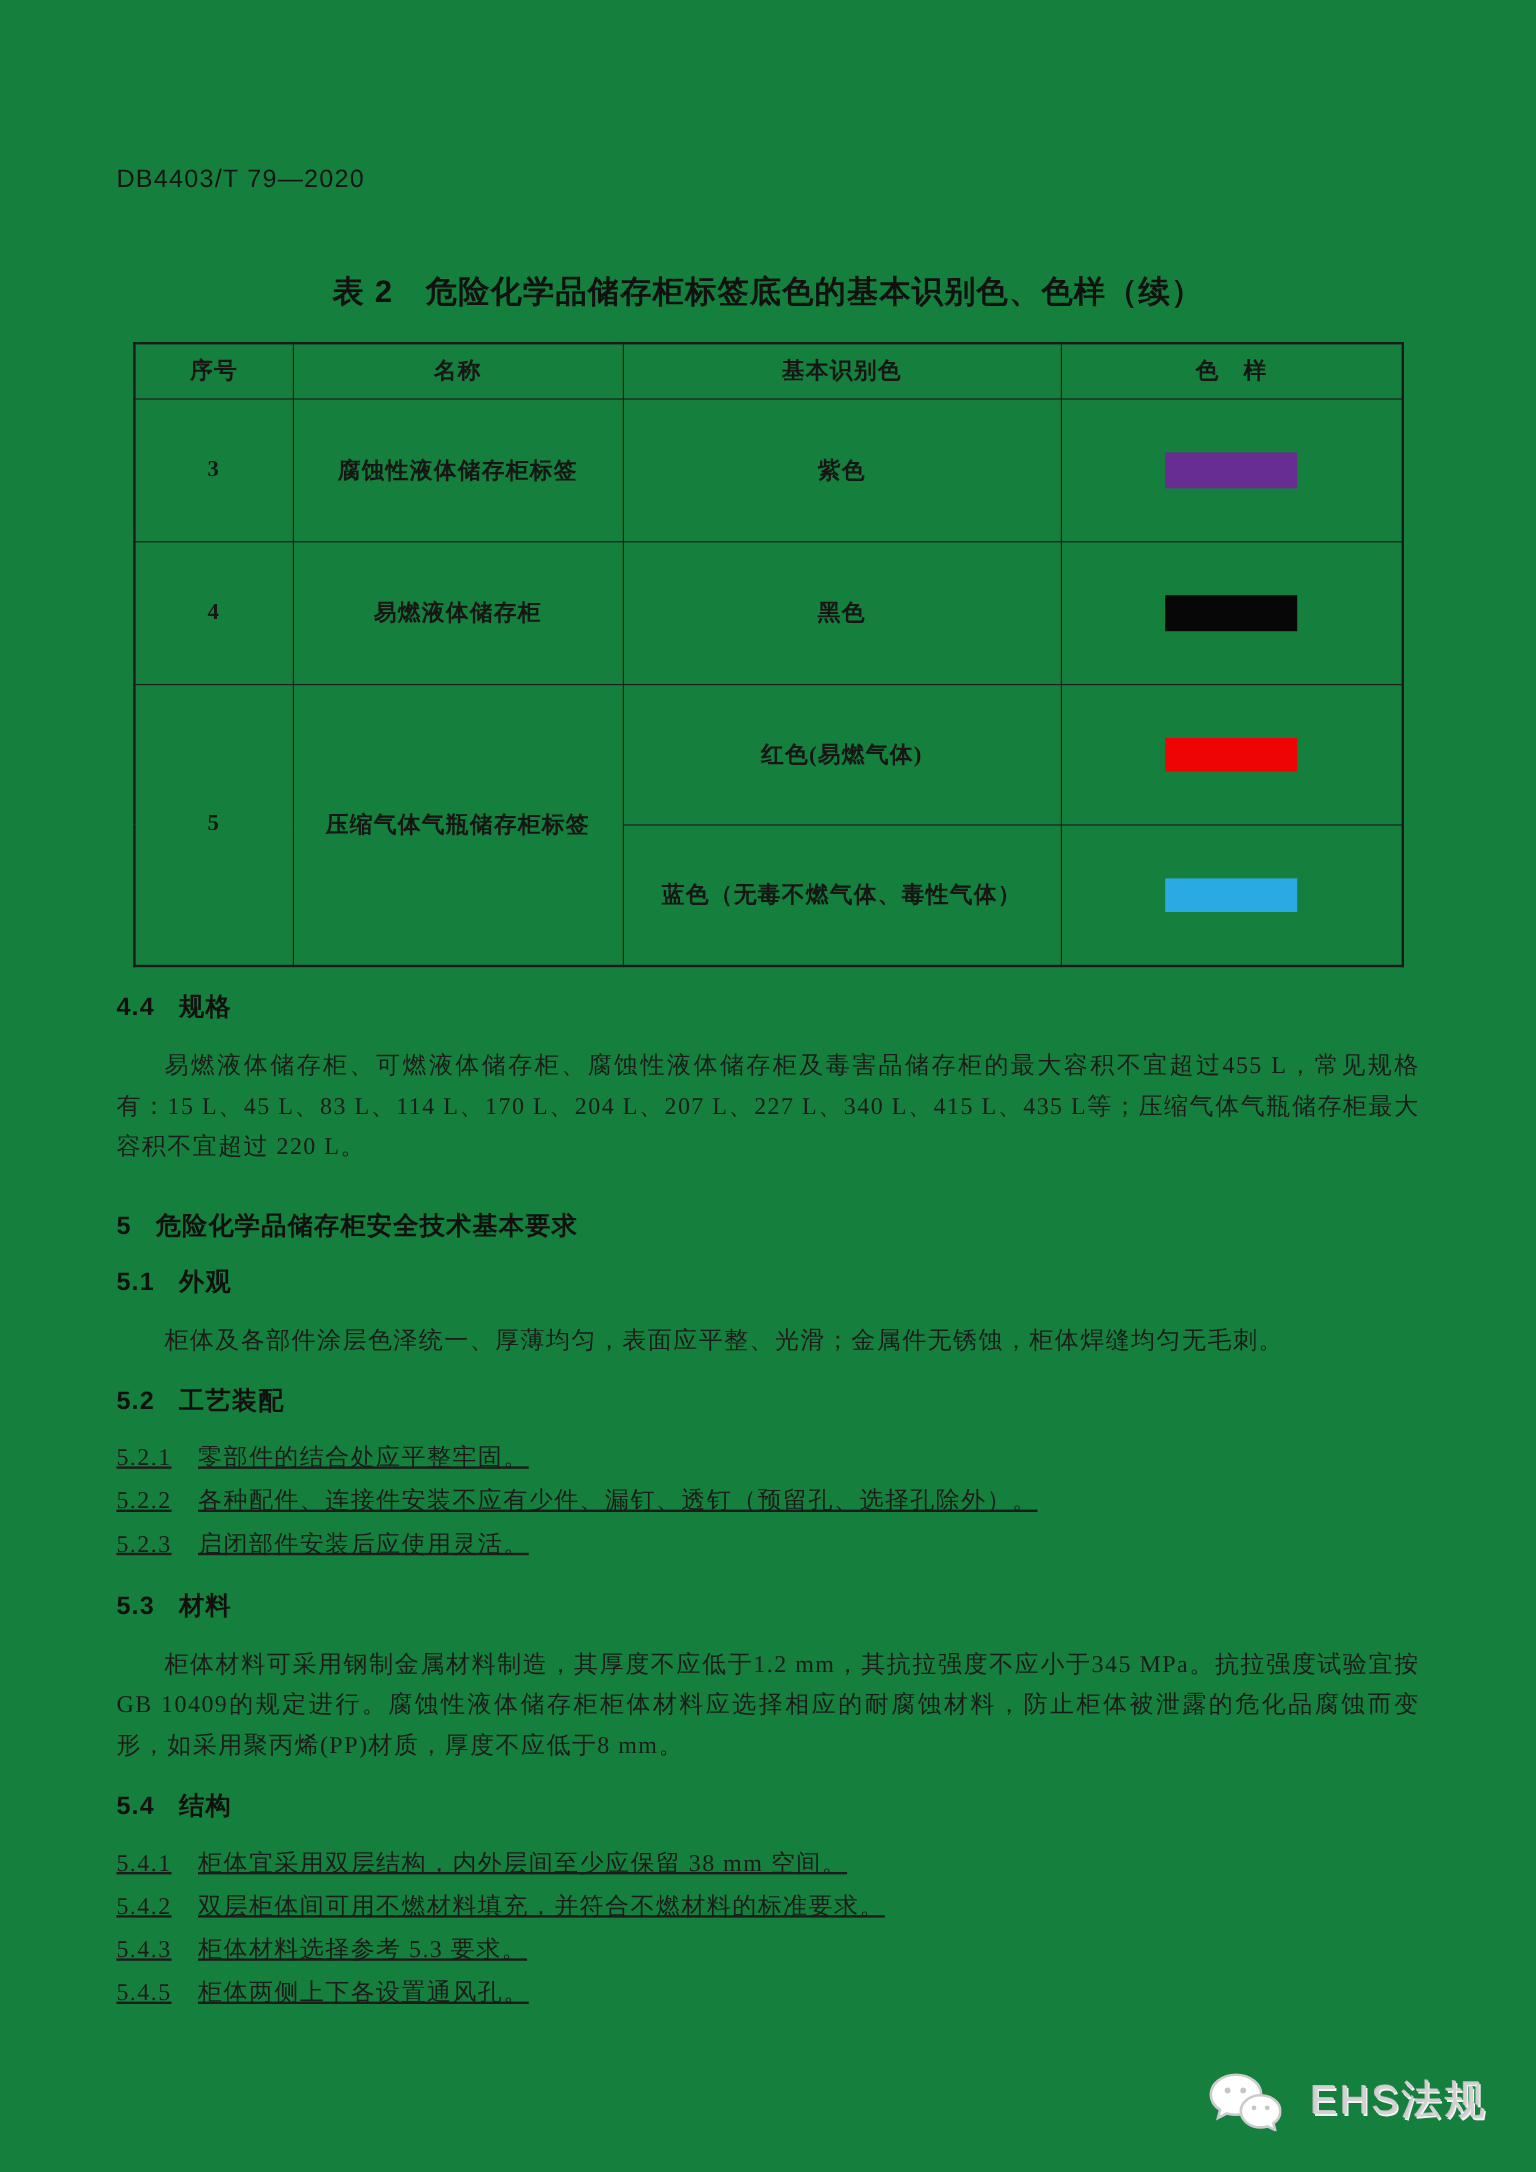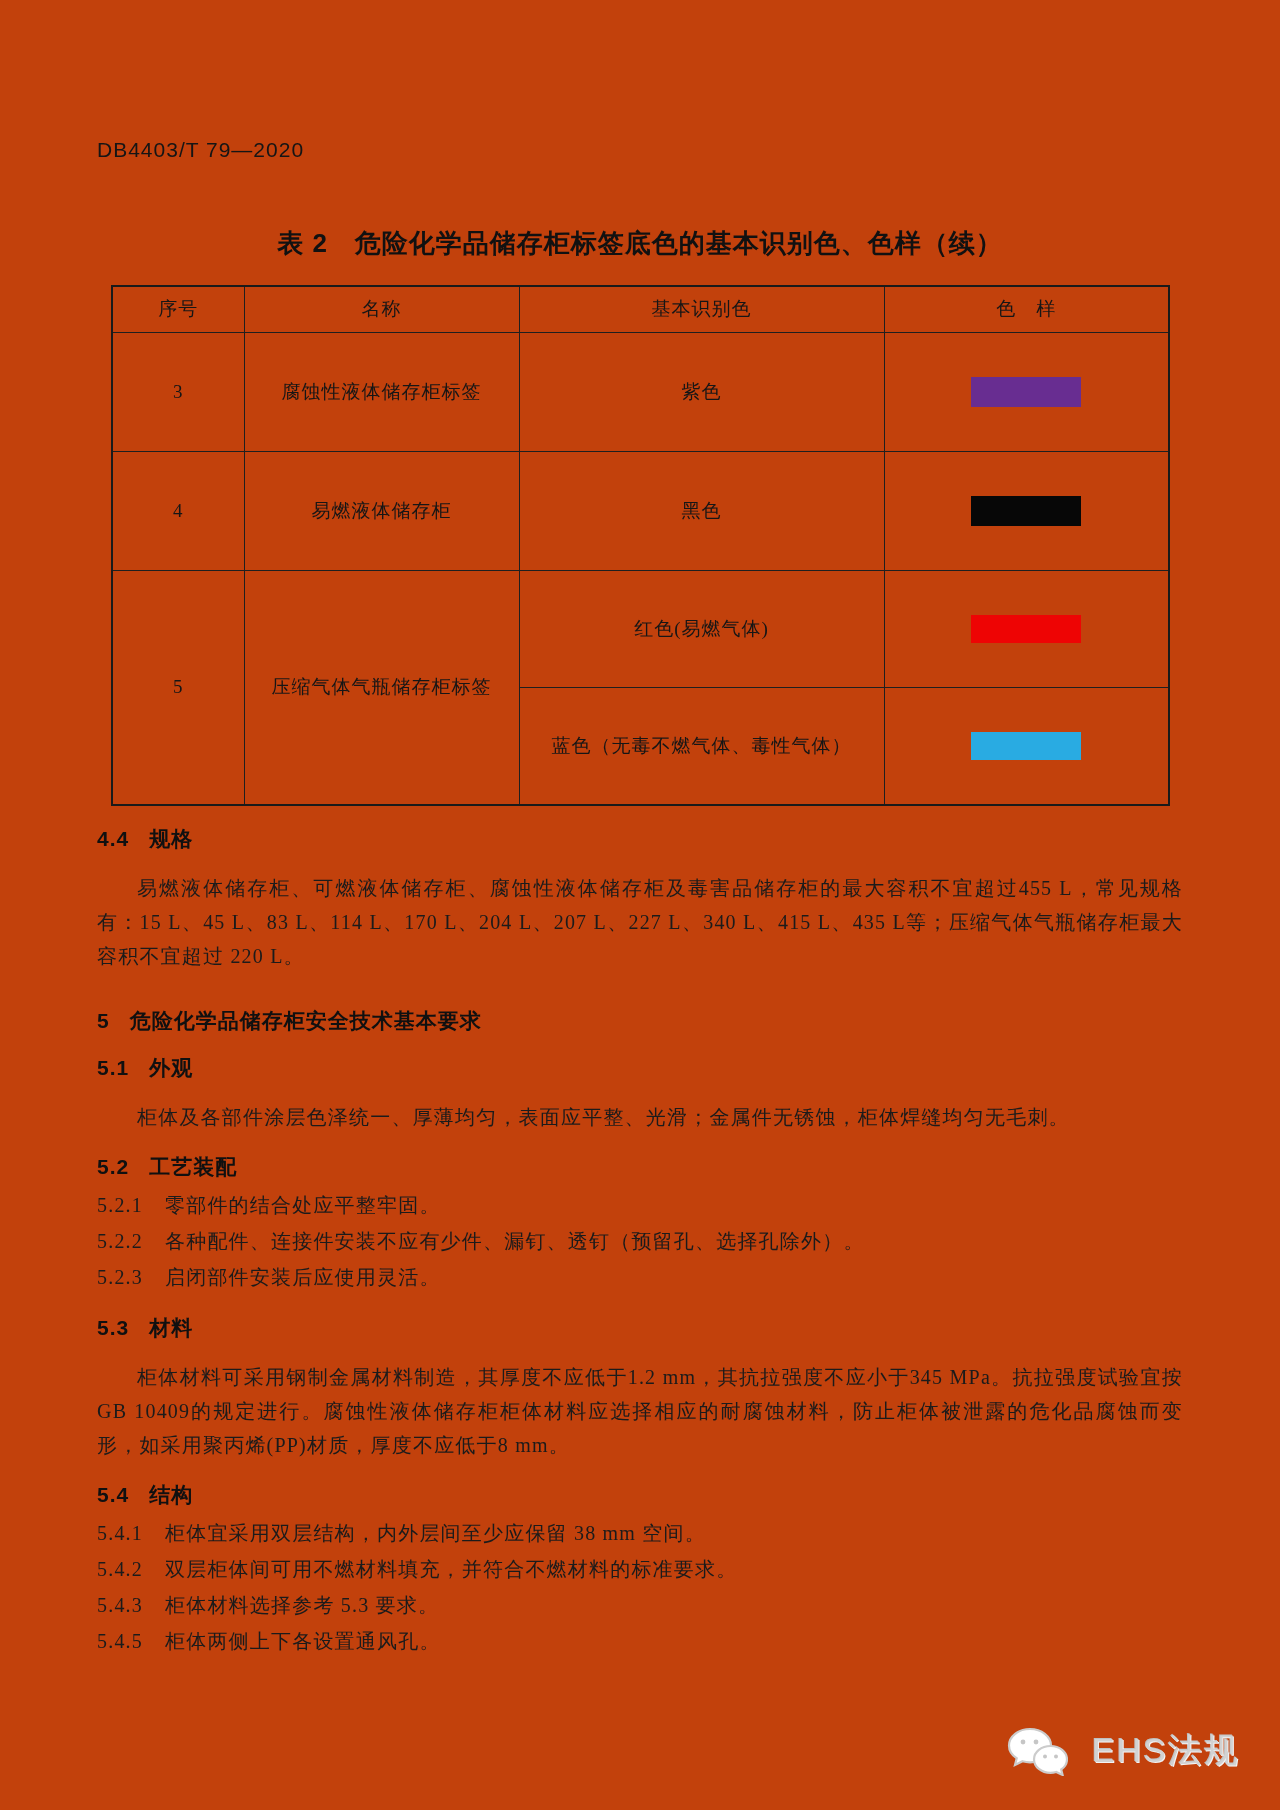--- a/index.html
+++ b/index.html
@@ -1,19 +1,19 @@
 <!DOCTYPE html>
 <html><head>
 <meta charset="utf-8">
 <style>
   html,body{margin:0;padding:0;background:#fff;}
   .page{
     position:relative;
     width:1280px;height:1810px;
-    background:#c2410c;
+    background:#15803d;
     box-sizing:border-box;
     padding:138px 97px 0 97px;
     outline:1px solid #e4e4e4;
     font-family:"Liberation Serif", serif;
     color:#1c1c1c;
     overflow:hidden;
   }
   .doc-number{
     font-family:"Liberation Sans", sans-serif;
     font-size:21px;
@@ -37,21 +37,21 @@
     table-layout:fixed;
     width:1057px;
     font-size:19px;
     letter-spacing:1px;
     color:#161616;
   }
   table.spec-table td, table.spec-table th{
     border:1.5px solid #1f1f1f;
     text-align:center;
     vertical-align:middle;
-    font-weight:normal;
+    font-weight:bold;
     padding:0;
     white-space:pre-wrap;
   }
   table.spec-table{border:2px solid #1a1a1a;}
   .col-no{width:132px;}
   .col-name{width:275px;}
   .col-color{width:365px;}
   .col-sample{width:285px;}
   tr.head-row{height:46px;}
   tr.row-std{height:36px;}
@@ -74,21 +74,21 @@
   .hnum{margin-right:20px;}
   .body-p{
     margin:18px 0 0 0;
     font-size:20px;
     line-height:34px;
     letter-spacing:1.2px;
     text-align:justify;
     text-indent:2em;
     color:#1b1b1b;
   }
-  .clause-group{margin-top:6px;}
+  .clause-group{margin-top:16px;text-decoration:underline;}
   .clause{
     font-size:20px;
     line-height:36px;
     letter-spacing:1.2px;
     color:#1b1b1b;
   }
   .cnum{margin-right:22px;}
   .watermark{
     position:absolute;
     top:1726px;

